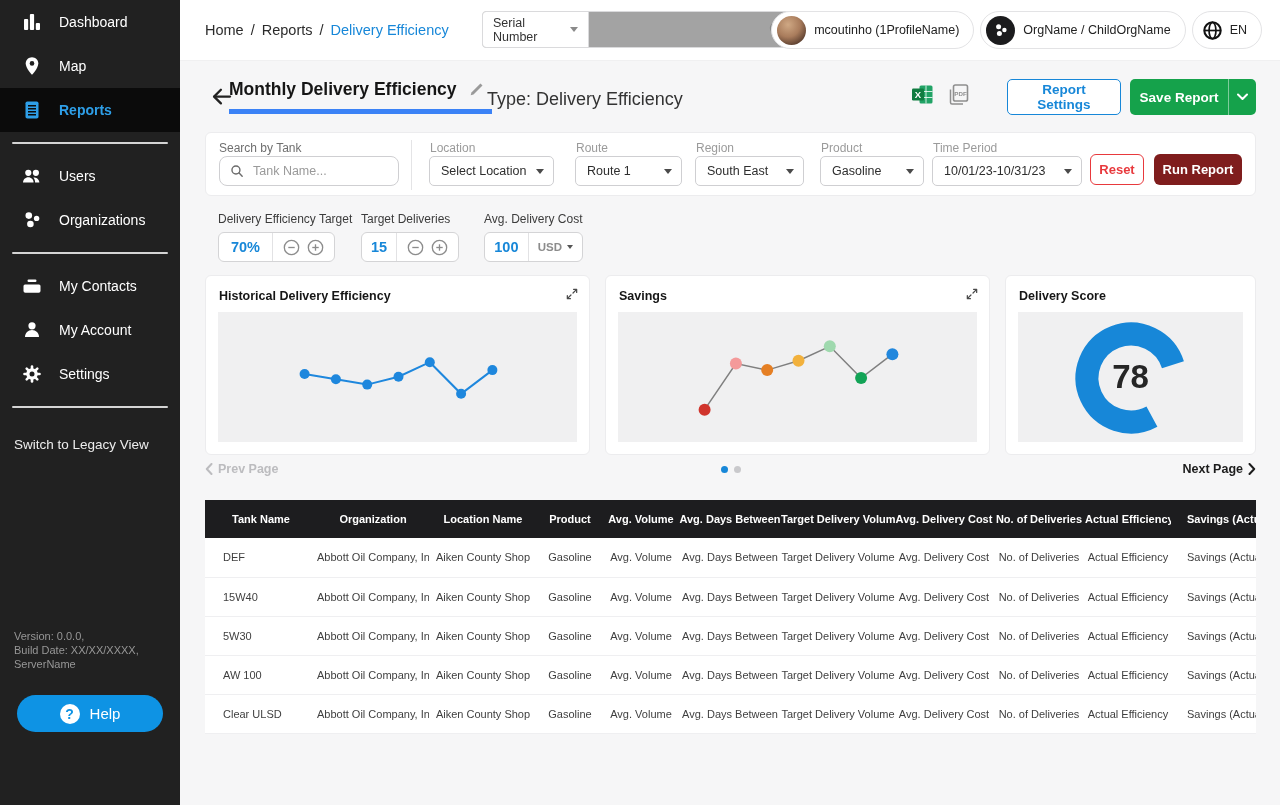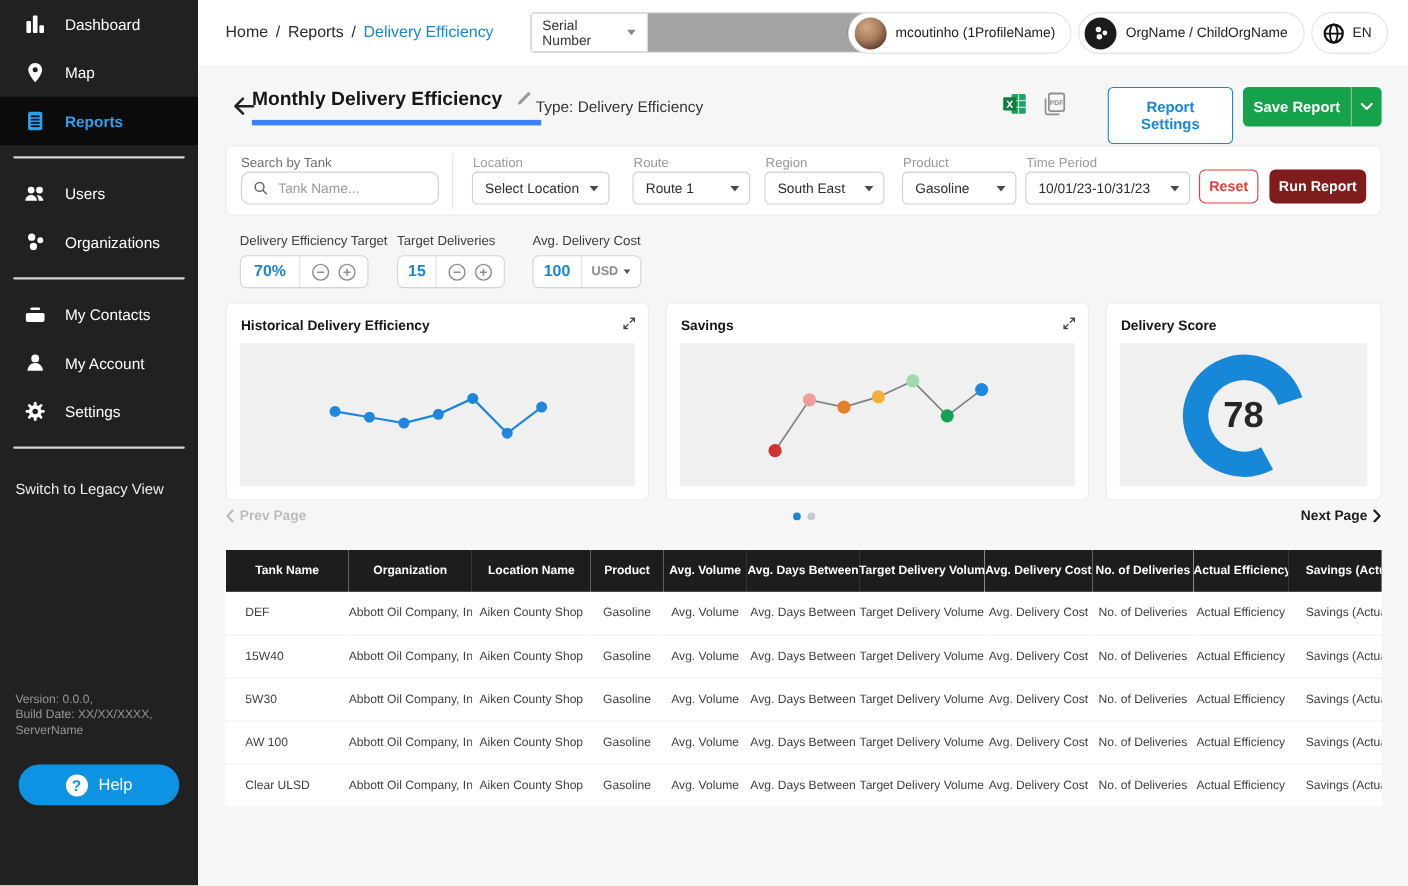--- a/index.html
+++ b/index.html
@@ -46,23 +46,23 @@
   .pill-globe{padding-left:9px;gap:7px}
 
   
   .main{position:absolute;left:205px;top:60px;width:1051px;height:745px}
 
   .back-btn{position:absolute;left:6px;top:26px;width:22px;height:22px;display:flex}
   .title-wrap{position:absolute;left:24px;top:19px;padding:0 8px 9px 0;border-bottom:5px solid #3b82f6;
               display:flex;align-items:center;gap:12px}
   .report-title{font-size:17.5px;font-weight:bold;color:#161616}
   .pencil{display:flex}
-  .type-label{position:absolute;left:282px;top:29px;font-size:14px;color:#333}
+  .type-label{position:absolute;left:282px;top:29px;font-size:18px;color:#333}
   .export-icons{position:absolute;left:706px;top:23px;display:flex;gap:11px;align-items:center}
-  .btn-report-settings{position:absolute;left:802px;top:19px;width:114px;height:52px;background:#fff;
+  .btn-report-settings{position:absolute;left:802px;top:19px;width:114px;height:36px;background:#fff;
         border:1.5px solid #1787d8;border-radius:5px;color:#1787d8;font-weight:bold;font-size:13.5px;
         display:flex;align-items:center;justify-content:center;box-sizing:border-box;font-family:inherit}
   .btn-save{position:absolute;left:925px;top:19px;width:126px;height:36px;background:#15a24b;border-radius:5px;display:flex;overflow:hidden}
   .save-main{flex:1;display:flex;align-items:center;justify-content:center;color:#fff;font-weight:bold;font-size:13.5px}
   .save-caret{width:27px;border-left:1px solid rgba(255,255,255,.45);display:flex;align-items:center;justify-content:center}
 
   .filter-card{position:absolute;left:0;top:72px;width:1051px;height:64px;background:#fff;
                border:1px solid #ececee;border-radius:6px;box-sizing:border-box}
   .f-label{position:absolute;font-size:12px;color:#9b9b9b;top:8px;white-space:nowrap}
   .f-label.dark{color:#6f6f6f}

